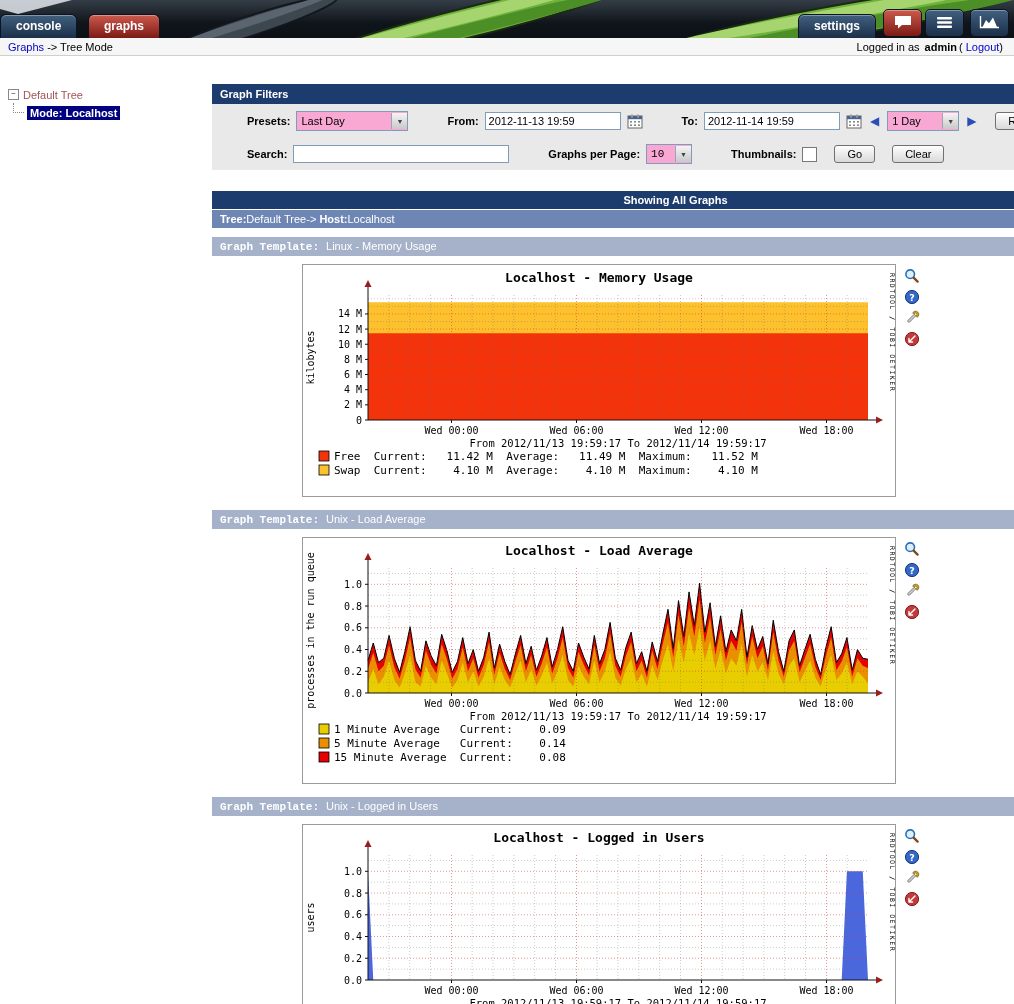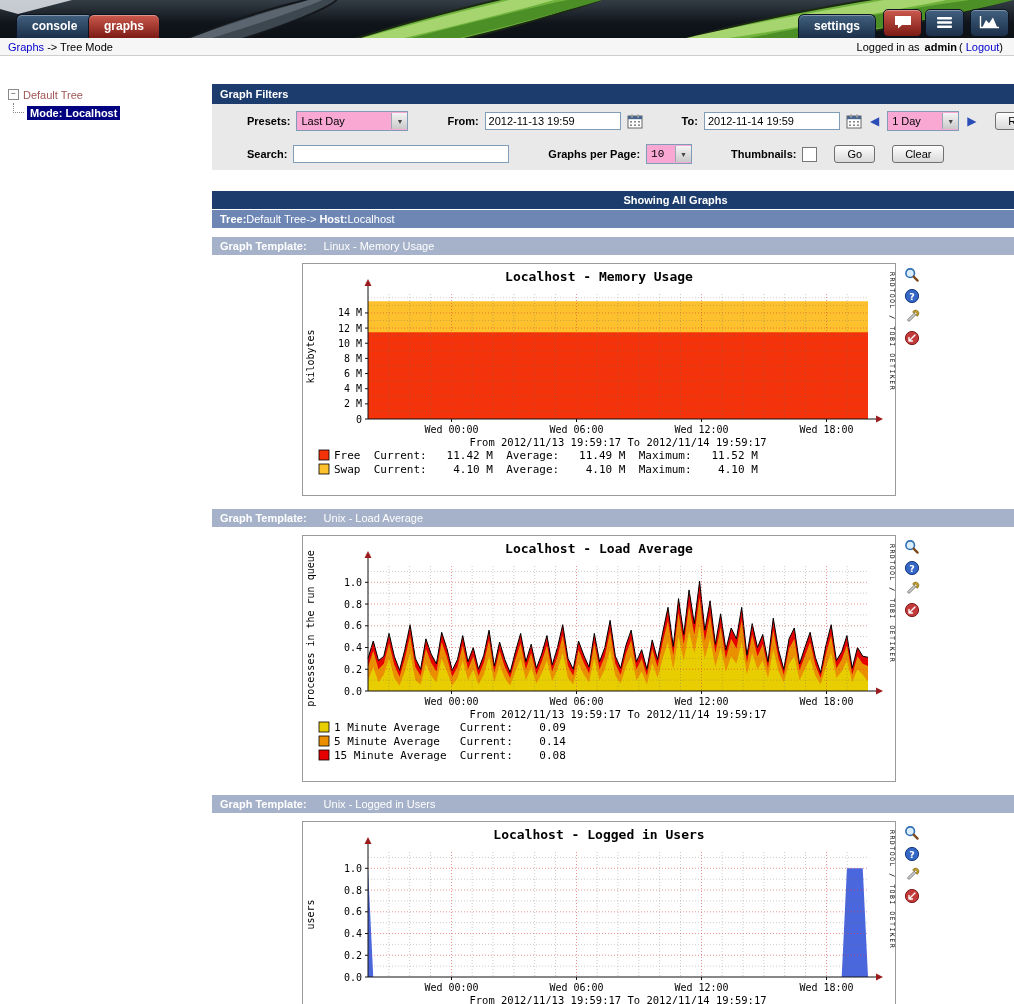--- a/index.html
+++ b/index.html
@@ -5,21 +5,21 @@
   html,body{margin:0;padding:0;background:#fff;}
   body{width:1014px;height:1004px;overflow:hidden;font-family:"Liberation Sans",sans-serif;font-size:11px;color:#000;}
   
   .topbar{position:relative;height:38px;background:linear-gradient(#343d46,#10151b 60%,#0c1116);overflow:hidden;}
   .deco{position:absolute;left:0;top:0;}
   .tab{position:absolute;bottom:0;height:23px;line-height:23px;padding:0 15px;border-radius:6px 6px 0 0;
        color:#fff;font-weight:bold;font-size:12px;border:1px solid #0b1420;border-bottom:none;
        box-shadow:inset 0 1px 0 rgba(255,255,255,.35);cursor:pointer;z-index:5;}
   .tab-navy{background:linear-gradient(#41607f,#1b2f49);}
   .tab-red{background:linear-gradient(#cc5a4e,#7c1a14);}
-  .tab-console{left:16px;}
+  .tab-console{left:0;}
   .tab-graphs{left:88px;}
   .tab-settings{right:138px;}
   .ibtn{position:absolute;bottom:1px;width:37px;height:26px;border-radius:5px;border:1px solid #0b1420;
         display:flex;align-items:center;justify-content:center;z-index:5;cursor:pointer;
         box-shadow:inset 0 1px 0 rgba(255,255,255,.35);}
   .ibtn-chat{right:92px;background:linear-gradient(#cc5a4e,#7c1a14);}
   .ibtn-menu{right:50px;background:linear-gradient(#41607f,#1b2f49);}
   .ibtn-chart{right:5px;background:linear-gradient(#41607f,#1b2f49);}
   
   .crumbbar{height:17px;background:#f6f6f6;border-bottom:1px solid #cfcfcf;display:flex;justify-content:space-between;align-items:center;padding:0 8px;text-align:right;}
@@ -54,21 +54,21 @@
   .btn{font:11px "Liberation Sans",sans-serif;border:1px solid #707070;background:linear-gradient(#fefefe,#d9d9d9);
        padding:2px 12px;border-radius:3px;cursor:pointer;margin-left:11px;}
   .shiftarrow{color:#2b4db8;font-size:12px;cursor:pointer;margin:0 2px;}
   .calicon{cursor:pointer;display:inline-flex;}
   .cb{width:13px;height:13px;border:1px solid #777;background:#fff;display:inline-block;cursor:pointer;}
   
   .showing-bar{margin-top:21px;background:var(--header_bar);color:#fff;font-weight:bold;text-align:center;padding:3px 0;}
   .tree-bar{margin-top:1px;background:var(--tree_bar);color:#fff;padding:3px 8px;}
   .tree-bar b{margin-right:0;}
   .tmpl-bar{margin-top:9px;background:var(--template_bar);color:#fff;padding:3px 8px;}
-  .tmpl-bar b{margin-right:17px;}
+  .tmpl-bar b{margin-right:7px;font-family:Liberation Mono, monospace;}
   
   .graph-row{display:flex;align-items:flex-start;padding:8px 0 4px 90px;background:#fff;}
   .graph-box{border:1px solid #9a9a9a;background:#fff;line-height:0;cursor:pointer;}
   .graph-icons{display:flex;flex-direction:column;gap:5px;margin-left:8px;margin-top:4px;}
   .graph-icons span{cursor:pointer;line-height:0;}
   .mono{font-family:"DejaVu Sans Mono",monospace;fill:#000;}
 </style>
 </head>
 <body>
 

